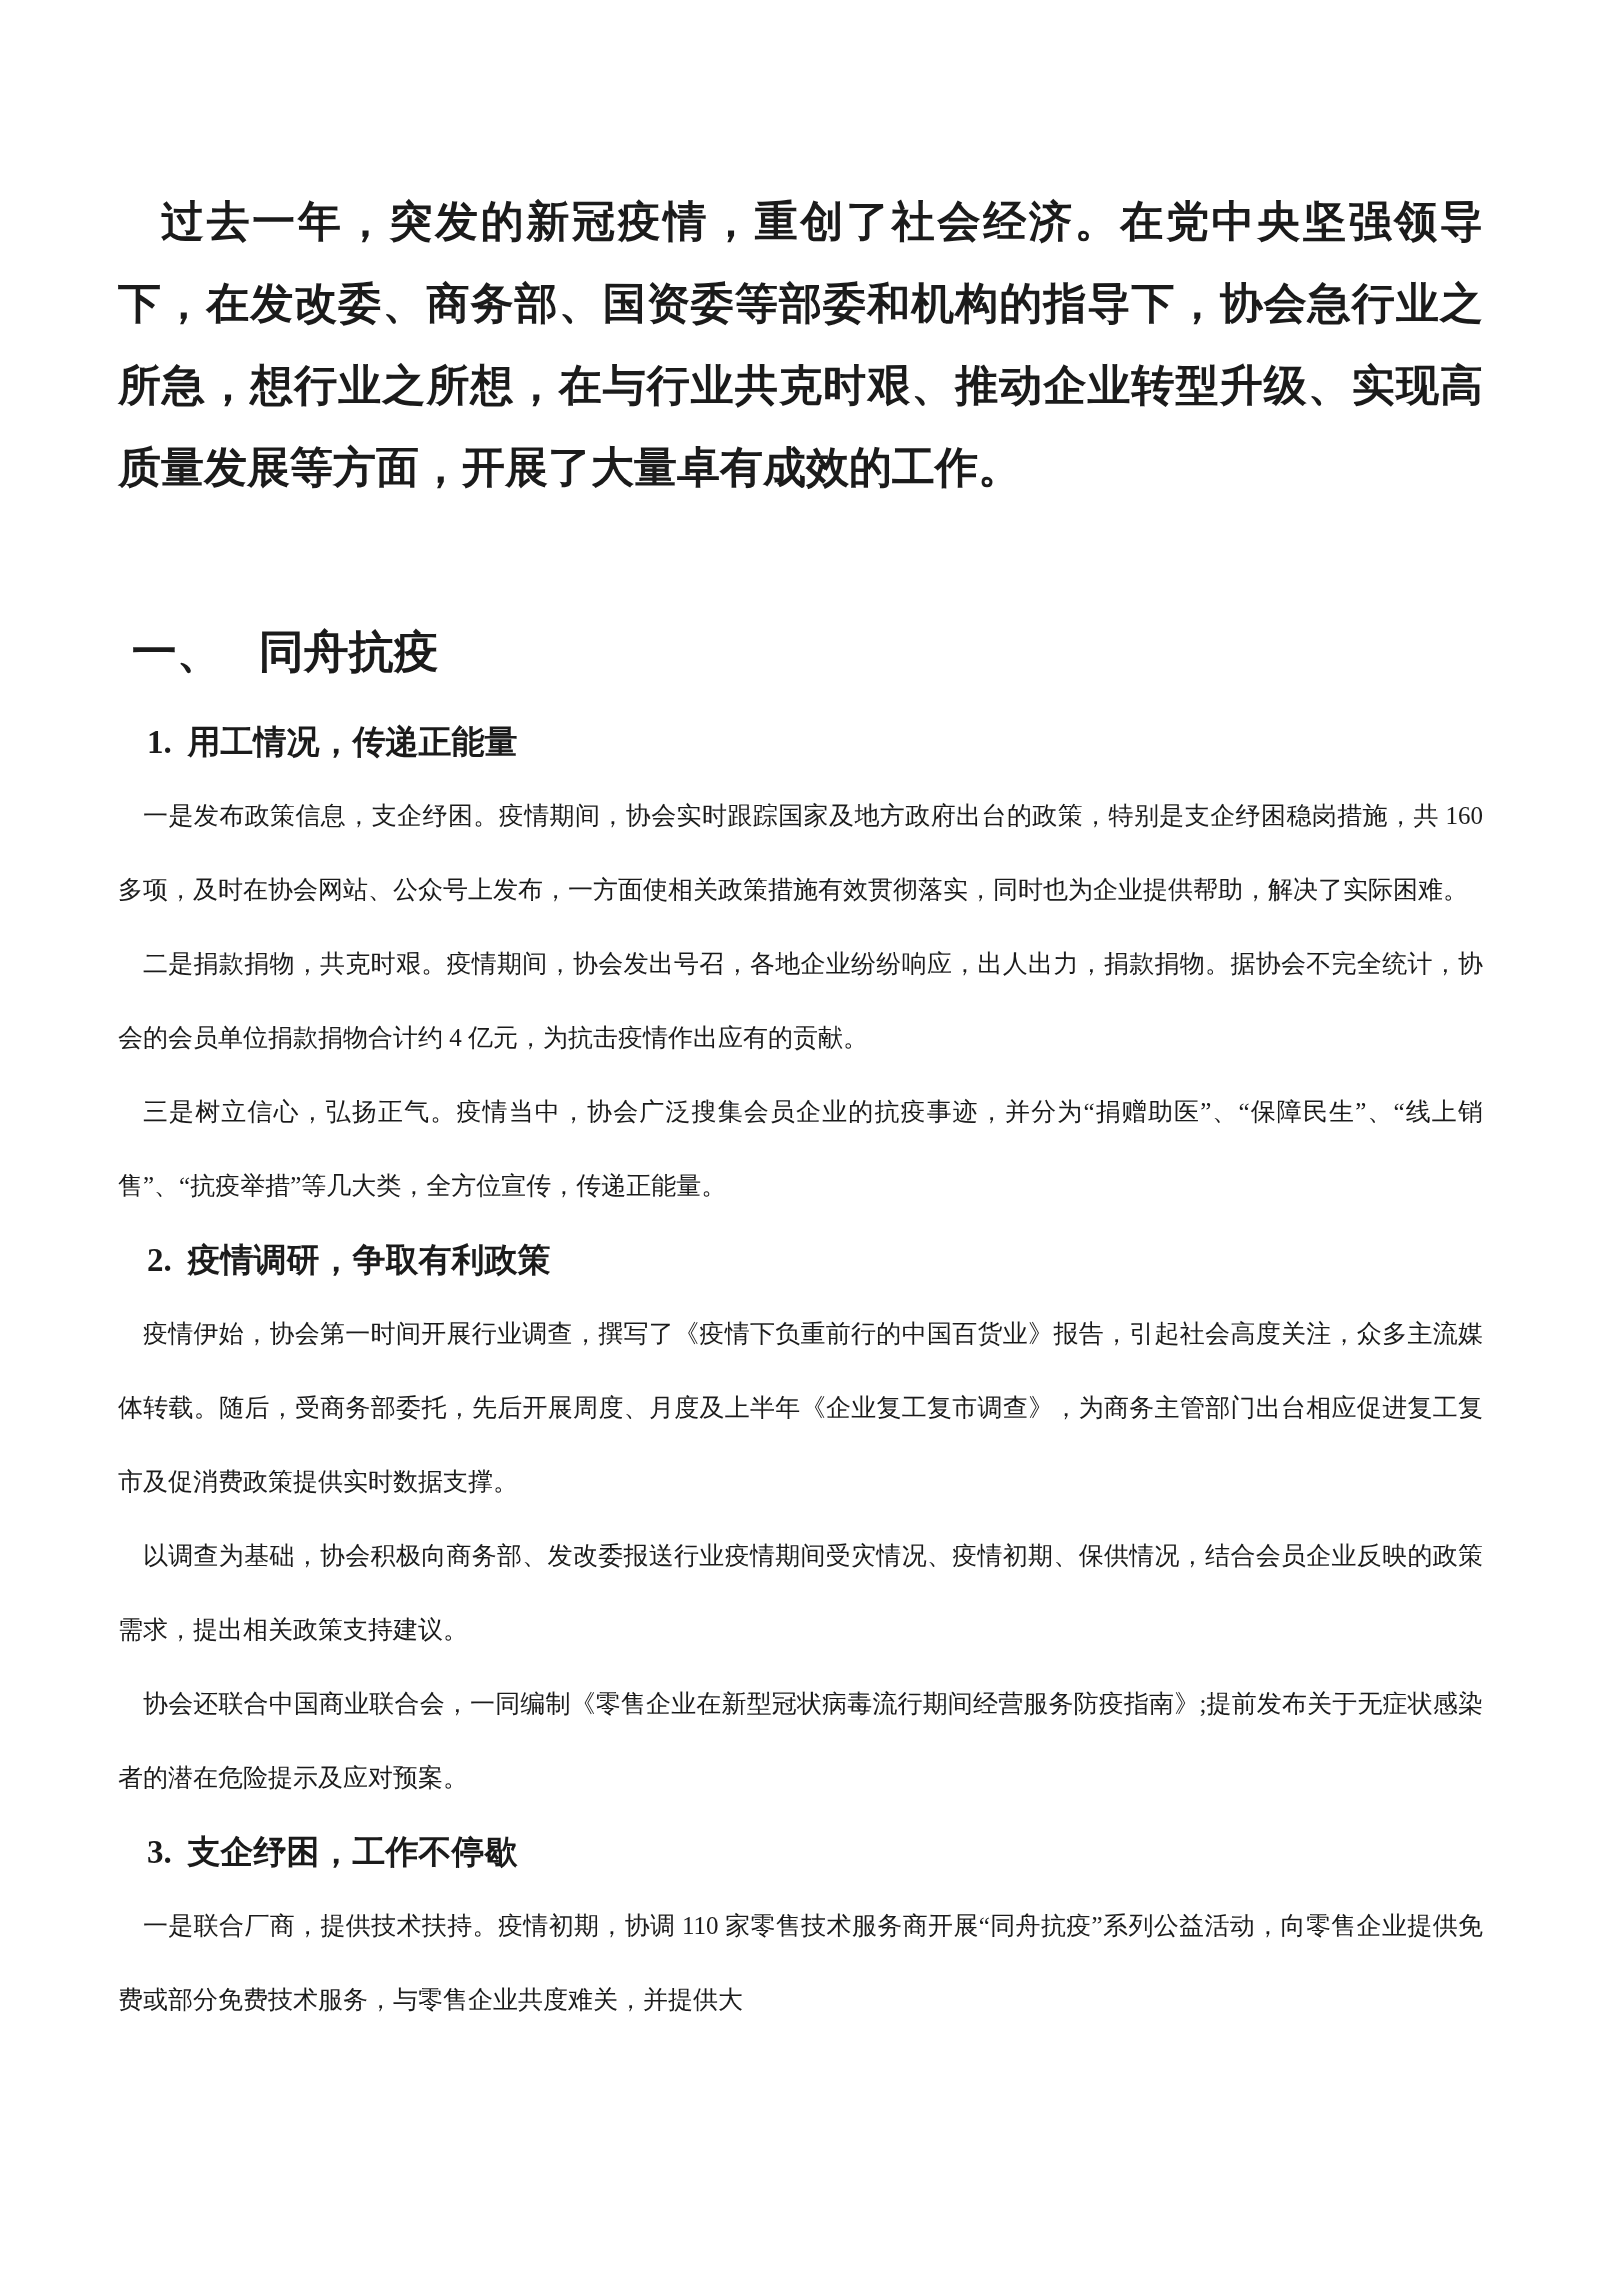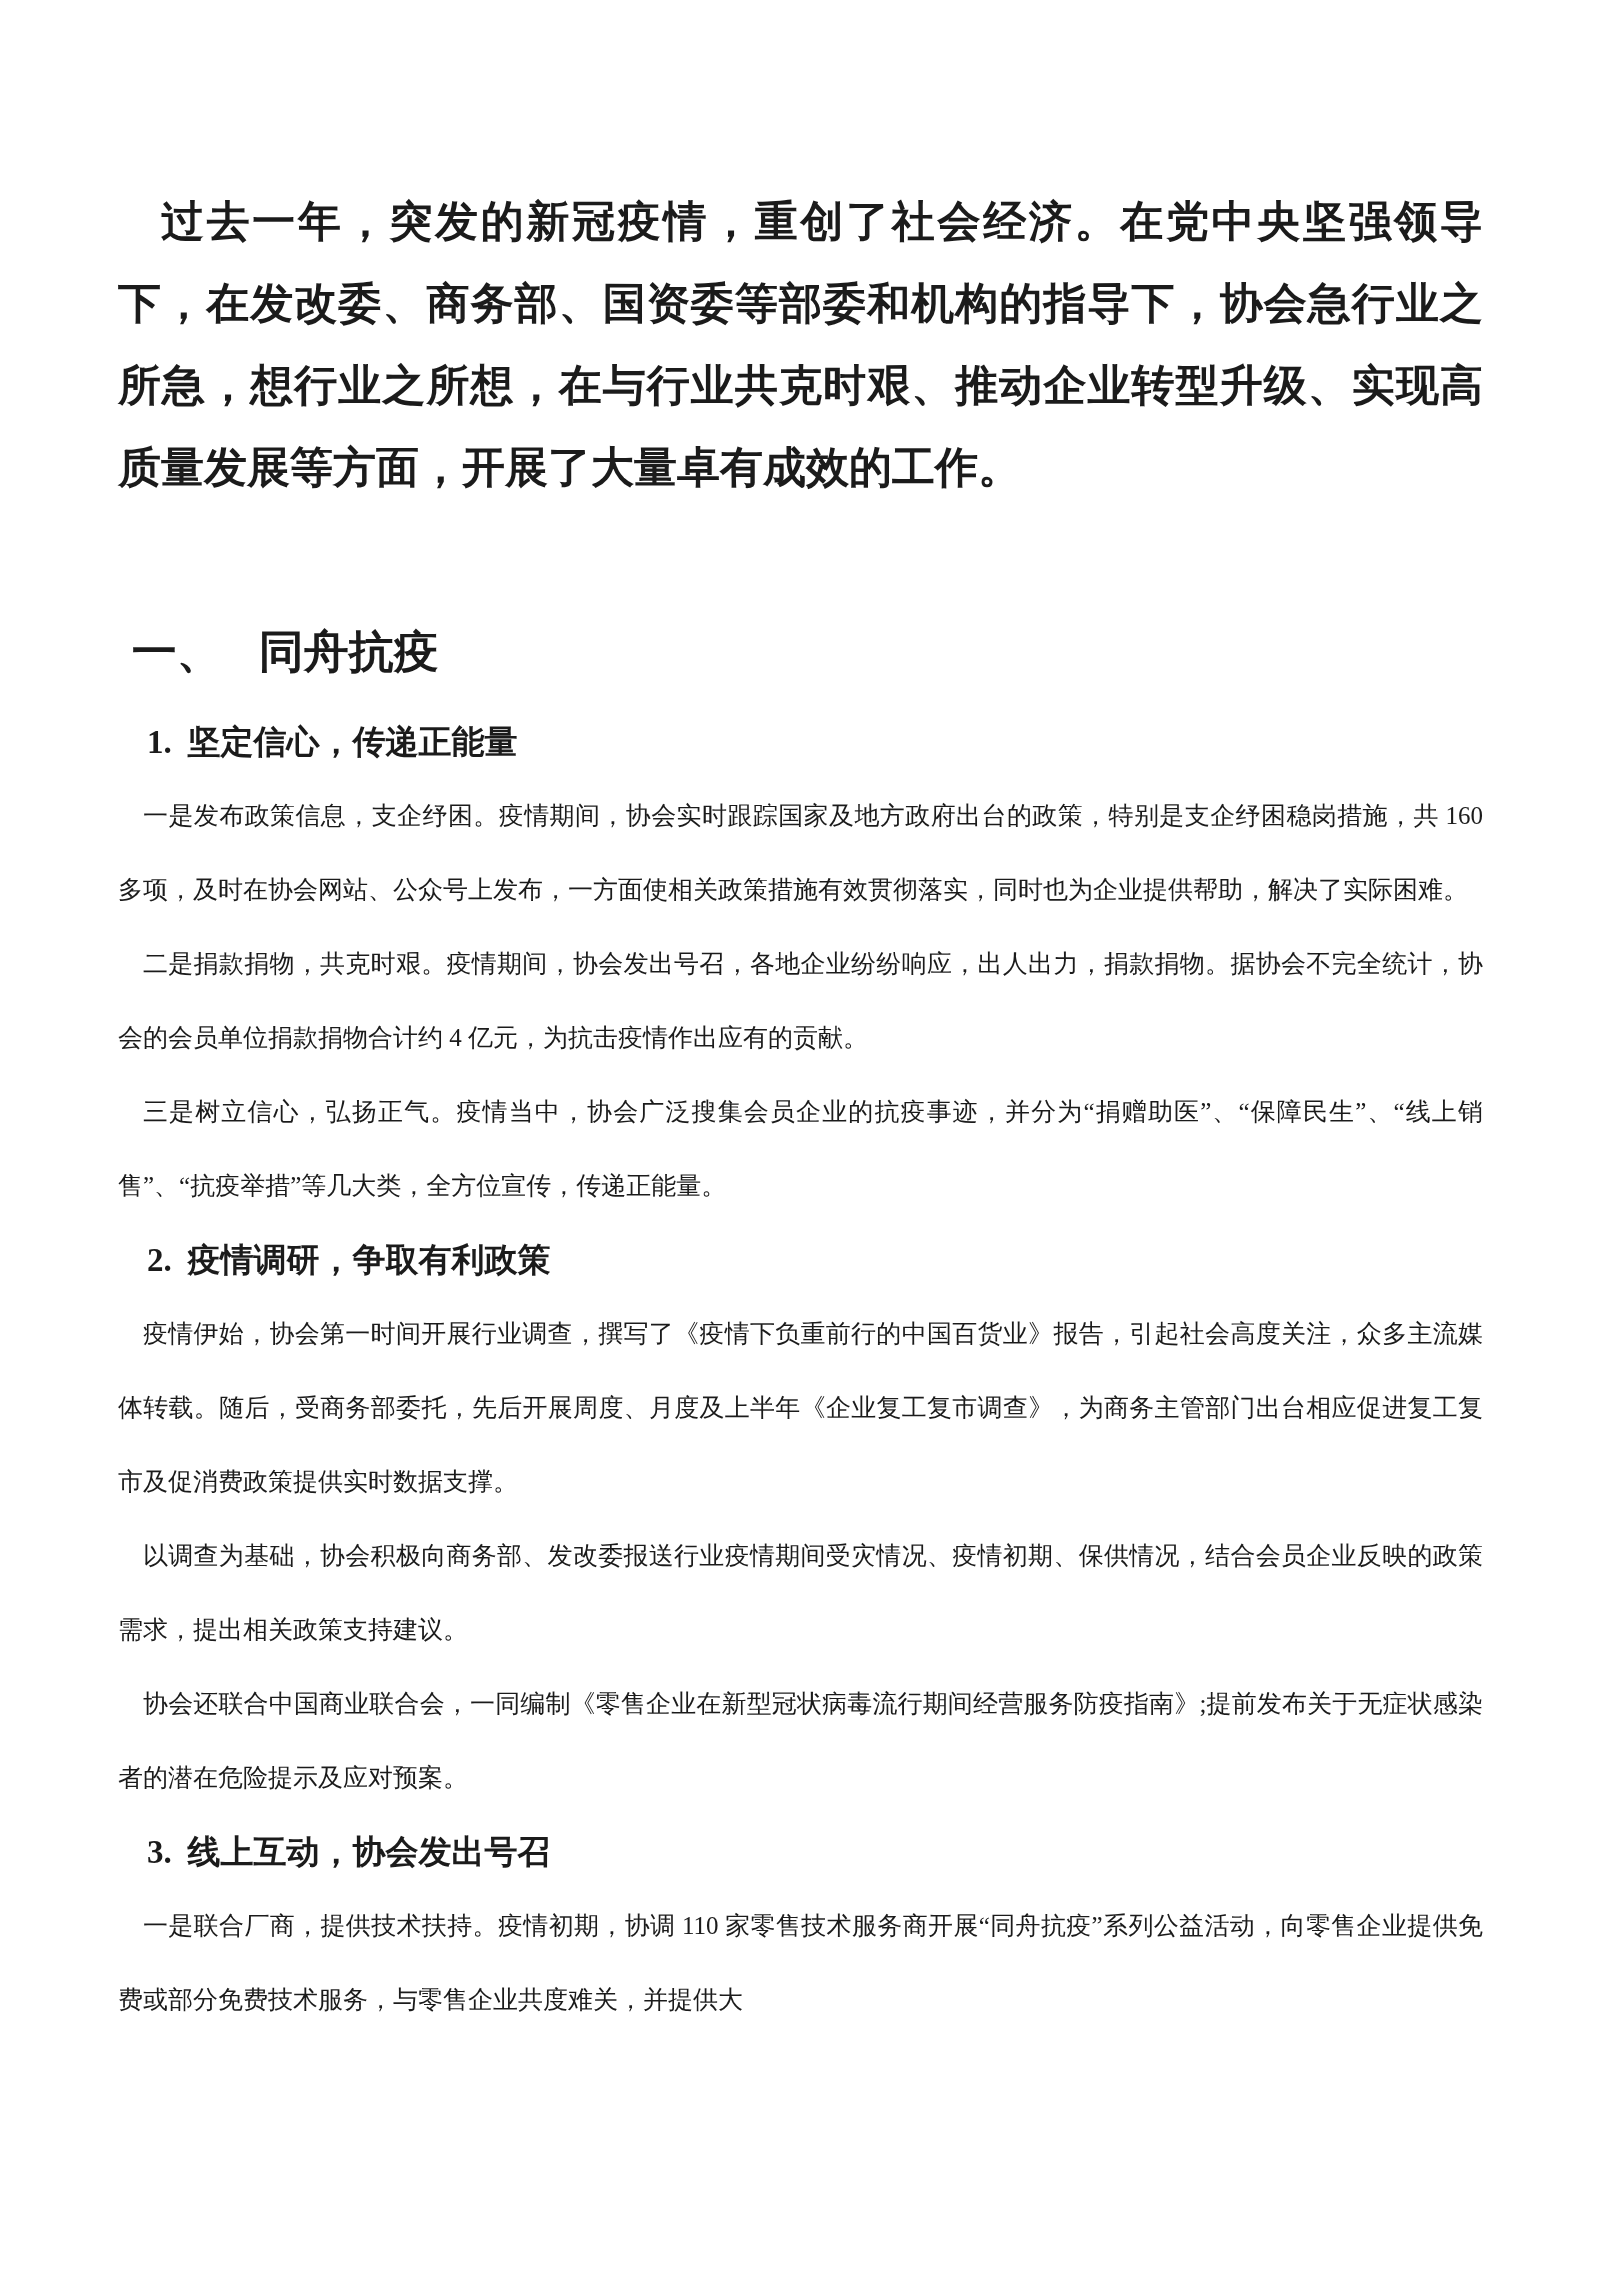--- a/index.html
+++ b/index.html
@@ -52,39 +52,39 @@
 
 <div class="page">
 
   <p class="opening">过去一年，突发的新冠疫情，重创了社会经济。在党中央坚强领导下，在发改委、商务部、国资委等部委和机构的指导下，协会急行业之所急，想行业之所想，在与行业共克时艰、推动企业转型升级、实现高质量发展等方面，开展了大量卓有成效的工作。</p>
 
   <h1 class="h1">
     <span class="num">一、</span><span class="title">同舟抗疫</span>
   </h1>
 
   <h2 class="h2">
-    <span class="num">1.</span><span class="title">坚定信心，传递正能量</span>
+    <span class="num">1.</span><span class="title">用工情况，传递正能量</span>
   </h2>
 
   <p class="body-p">一是发布政策信息，支企纾困。疫情期间，协会实时跟踪国家及地方政府出台的政策，特别是支企纾困稳岗措施，共 160 多项，及时在协会网站、公众号上发布，一方面使相关政策措施有效贯彻落实，同时也为企业提供帮助，解决了实际困难。</p>
 
   <p class="body-p">二是捐款捐物，共克时艰。疫情期间，协会发出号召，各地企业纷纷响应，出人出力，捐款捐物。据协会不完全统计，协会的会员单位捐款捐物合计约 4 亿元，为抗击疫情作出应有的贡献。</p>
 
   <p class="body-p">三是树立信心，弘扬正气。疫情当中，协会广泛搜集会员企业的抗疫事迹，并分为“捐赠助医”、“保障民生”、“线上销售”、“抗疫举措”等几大类，全方位宣传，传递正能量。</p>
 
   <h2 class="h2">
     <span class="num">2.</span><span class="title">疫情调研，争取有利政策</span>
   </h2>
 
   <p class="body-p">疫情伊始，协会第一时间开展行业调查，撰写了《疫情下负重前行的中国百货业》报告，引起社会高度关注，众多主流媒体转载。随后，受商务部委托，先后开展周度、月度及上半年《企业复工复市调查》，为商务主管部门出台相应促进复工复市及促消费政策提供实时数据支撑。</p>
 
   <p class="body-p">以调查为基础，协会积极向商务部、发改委报送行业疫情期间受灾情况、疫情初期、保供情况，结合会员企业反映的政策需求，提出相关政策支持建议。</p>
 
   <p class="body-p">协会还联合中国商业联合会，一同编制《零售企业在新型冠状病毒流行期间经营服务防疫指南》;提前发布关于无症状感染者的潜在危险提示及应对预案。</p>
 
   <h2 class="h2">
-    <span class="num">3.</span><span class="title">线上互动，协会发出号召</span>
+    <span class="num">3.</span><span class="title">支企纾困，工作不停歇</span>
   </h2>
 
   <p class="body-p">一是联合厂商，提供技术扶持。疫情初期，协调 110 家零售技术服务商开展“同舟抗疫”系列公益活动，向零售企业提供免费或部分免费技术服务，与零售企业共度难关，并提供大</p>
 
 </div>
 
 
 </body></html>

